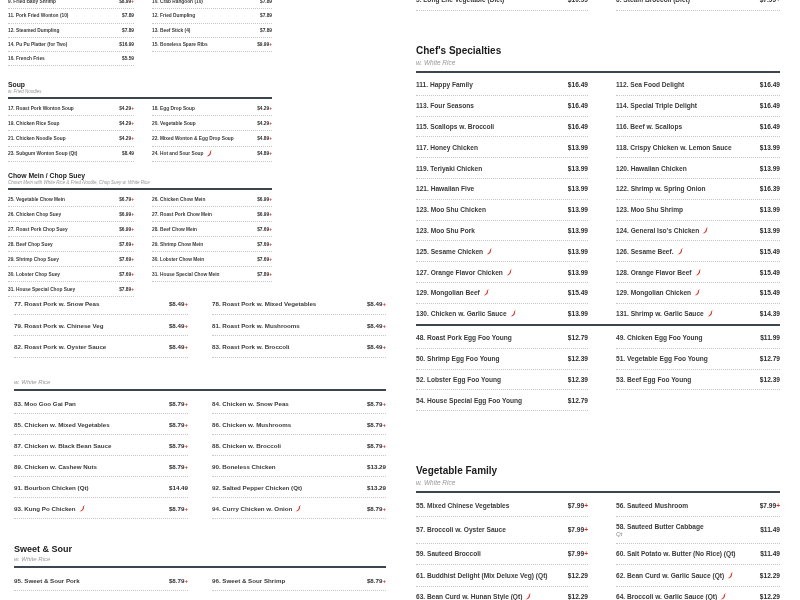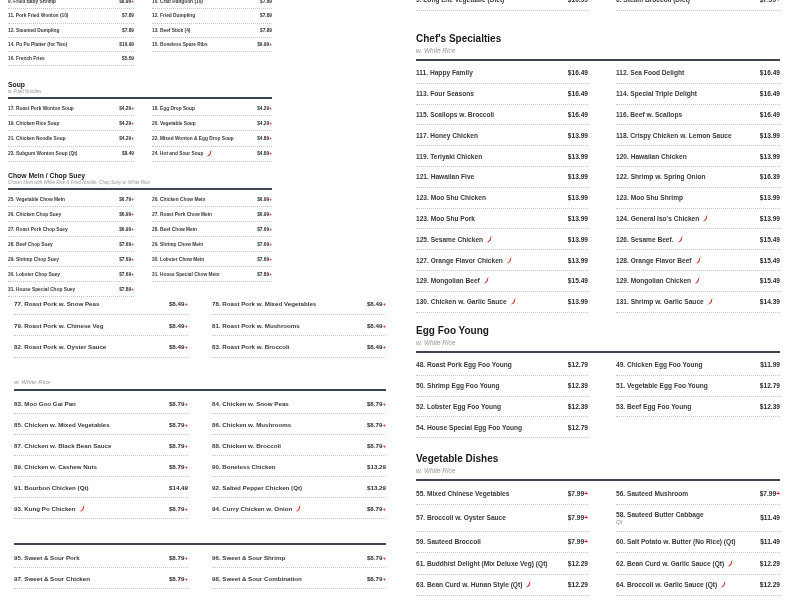--- a/index.html
+++ b/index.html
@@ -30,21 +30,21 @@
   .t1 .col:first-child{width:126px;}
   .t1 .col:last-child{width:120px;}
   
   .t2{font-size:6.2px;}
   .t2 .title{font-size:9px;line-height:12px;}
   .t2 .subtitle{font-size:6px;line-height:8px;margin-bottom:3px;}
   .t2 .cols{gap:24px;}
   .t2 .col{width:174px;}
   
   .t3{font-size:6.6px;}
-  .t3 .title{font-size:10px;line-height:14px;}
+  .t3 .title{font-size:10px;line-height:14px;margin-top:12px;}
   .t3 .subtitle{font-size:6.5px;line-height:9px;margin-bottom:4px;}
   .t3 .cols{gap:28px;}
   .t3 .col:first-child{width:172px;}
   .t3 .col:last-child{width:164px;}
 </style>
 </head>
 <body>
 
 <div class="menu-page">
 
@@ -404,20 +404,24 @@
                 </svg>
               </span>
             </span>
             <span class="pr">$8.79<span class="plus">+</span></span>
           </div>
         </div>
       </div>
   </div>
 
   <div class="section t2" style="left:14px;top:541px;width:372px;--rh:20px">
+    <div class="head">
+      <div class="title">Sweet &amp; Sour</div>
+      <div class="subtitle">w. White Rice</div>
+    </div>
     <div class="rule"></div>
     <div class="cols">
         <div class="col">
           <div class="item">
             <span class="nm">
               <span>95. Sweet &amp; Sour Pork</span>
             </span>
             <span class="pr">$8.79<span class="plus">+</span></span>
           </div>
           <div class="item">
@@ -662,24 +666,20 @@
                 </svg>
               </span>
             </span>
             <span class="pr">$14.39</span>
           </div>
         </div>
       </div>
   </div>
 
   <div class="section t3" style="left:416px;top:322px;width:364px;--rh:19.8px">
-    <div class="head">
-      <div class="title">Egg Foo Young</div>
-      <div class="subtitle">w. White Rice</div>
-    </div>
     <div class="rule"></div>
     <div class="cols">
         <div class="col">
           <div class="item">
             <span class="nm">
               <span>48. Roast Pork Egg Foo Young</span>
             </span>
             <span class="pr">$12.79</span>
           </div>
           <div class="item">
@@ -719,21 +719,21 @@
               <span>53. Beef Egg Foo Young</span>
             </span>
             <span class="pr">$12.39</span>
           </div>
         </div>
       </div>
   </div>
 
   <div class="section t3" style="left:416px;top:450px;width:364px;--rh:20.5px">
     <div class="head">
-      <div class="title">Vegetable Dishes</div>
+      <div class="title">Vegetable Family</div>
       <div class="subtitle">w. White Rice</div>
     </div>
     <div class="rule"></div>
     <div class="cols">
         <div class="col">
           <div class="item">
             <span class="nm">
               <span>55. Mixed Chinese Vegetables</span>
             </span>
             <span class="pr">$7.99<span class="plus">+</span></span>

